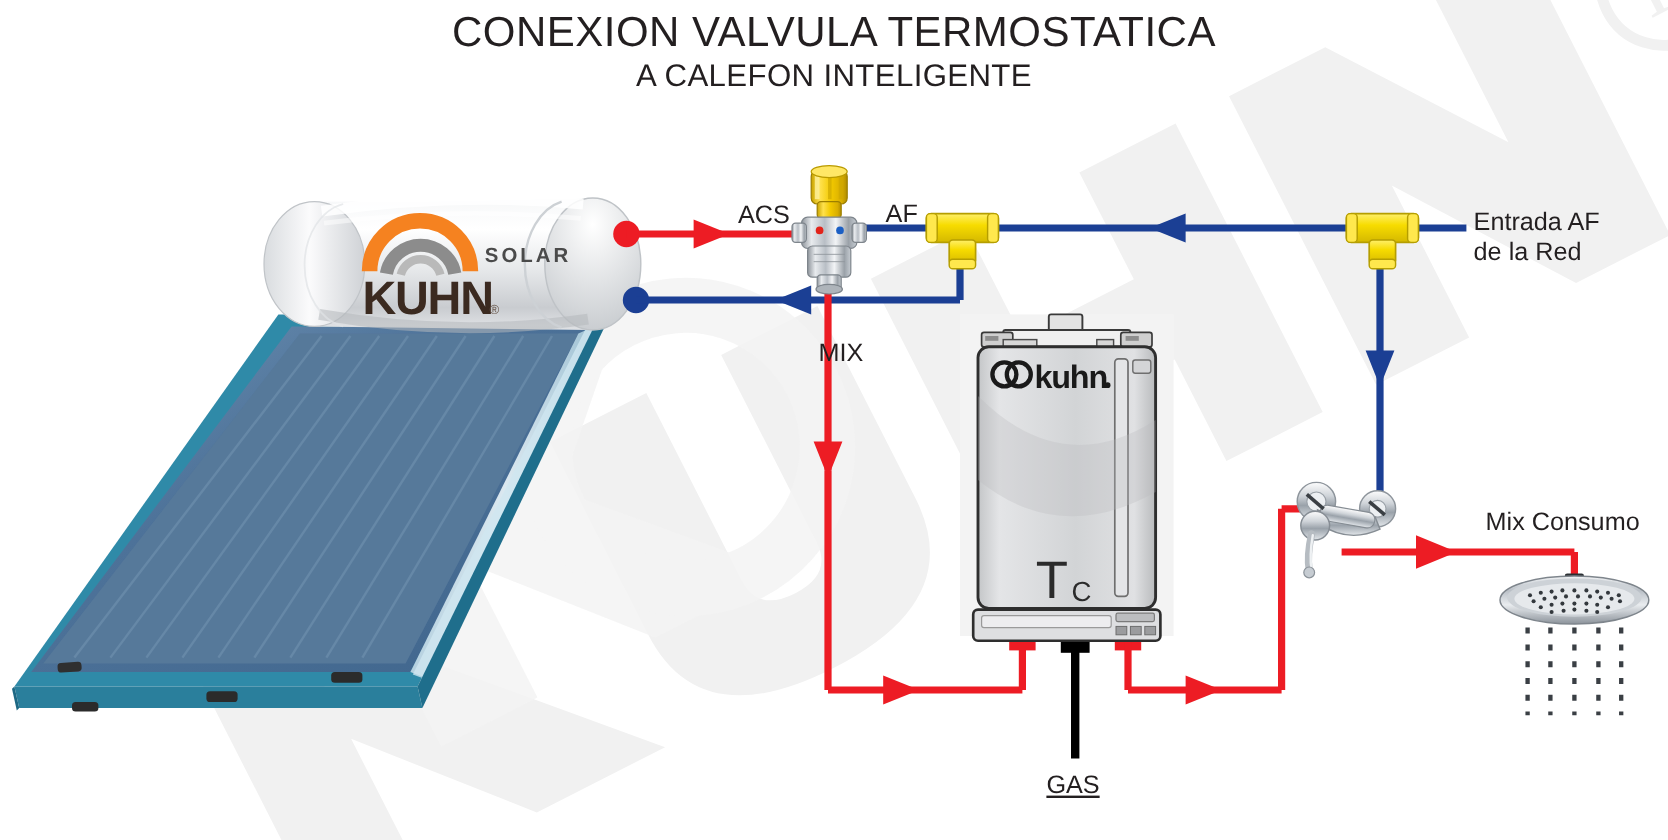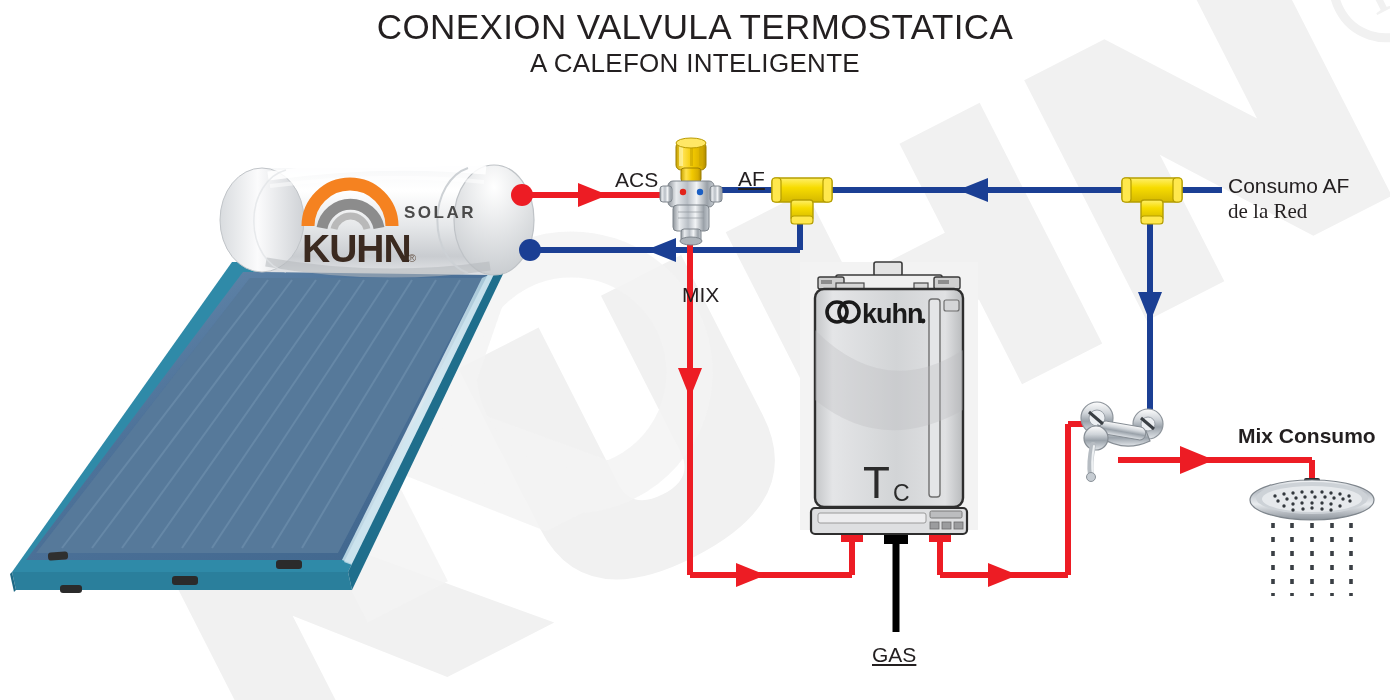--- a/index.html
+++ b/index.html
@@ -402,24 +402,24 @@
         <line x1="1292" y1="523" x2="1292" y2="596"></line>
         <line x1="1312" y1="523" x2="1312" y2="596"></line>
         <line x1="1332" y1="523" x2="1332" y2="596"></line>
         <line x1="1351" y1="523" x2="1351" y2="596"></line>
       </g>
     </g>
   </svg>
 
   <div class="lbl" style="left:615px; top:168px;">ACS</div>
 
-  <div class="lbl" style="left:738px; top:167px;text-decoration:underline;">AF</div>
+  <div class="lbl" style="left:738px; top:167px;">AF</div>
 
   <div class="lbl" style="left:682px; top:283px;">MIX</div>
 
-  <div class="lbl" style="left:1228px; top:174px;">Consumo AF</div>
-  <div class="lbl" style="left:1228px; top:199px;font-family:Liberation Serif, serif;">de la Red</div>
-
-  <div class="lbl" style="left:1238px; top:424px;font-weight:bold;">Mix Consumo</div>
+  <div class="lbl" style="left:1228px; top:174px;">Entrada AF</div>
+  <div class="lbl" style="left:1228px; top:199px;">de la Red</div>
+
+  <div class="lbl" style="left:1238px; top:424px;">Mix Consumo</div>
 
   <div class="lbl" style="left:872px; top:643px;text-decoration:underline;">GAS</div>
 
 </div>
 
 </body></html>

